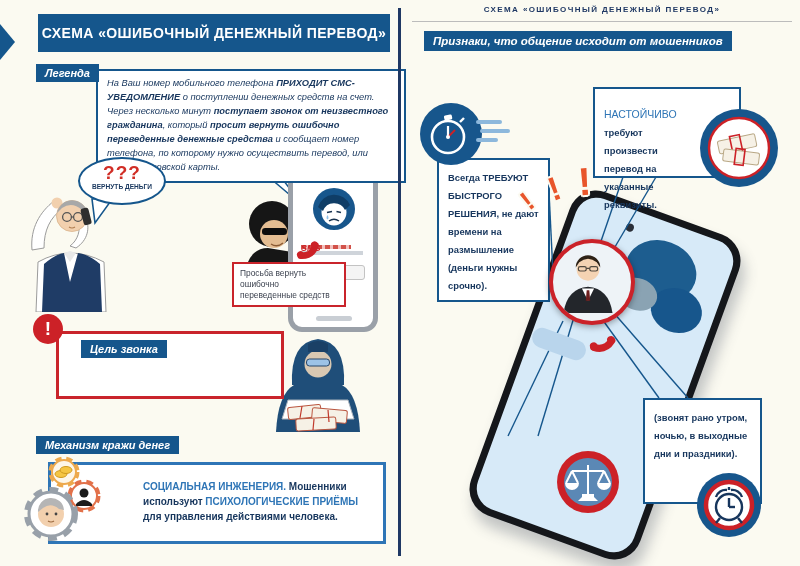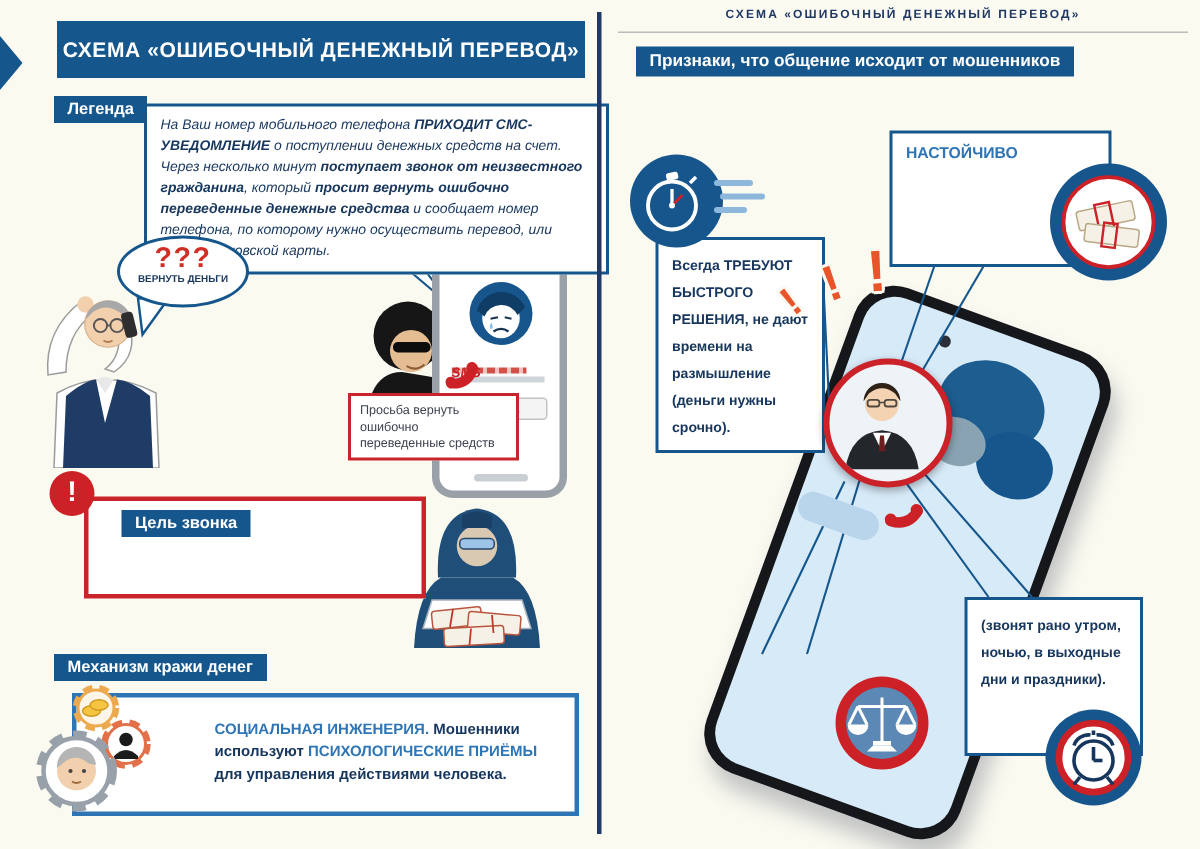--- a/index.html
+++ b/index.html
@@ -5,21 +5,21 @@
   html,body{margin:0;padding:0;}
   .page{position:relative;width:800px;height:566px;background:#fbfaf1;overflow:hidden;
         font-family:"Liberation Sans",sans-serif;color:#17365d;}
   .abs{position:absolute;}
   
   .corner-tri{left:0;top:24px;width:15px;height:36px;background:#15568c;
               clip-path:polygon(0 0,100% 50%,0 100%);z-index:3;}
   .l-title{left:38px;top:14px;width:352px;height:38px;background:#15568c;display:flex;
            align-items:center;justify-content:center;color:#fff;font-weight:bold;
            font-size:14px;letter-spacing:.4px;z-index:3;text-align:center;}
-  .tag{background:#15568c;color:#fff;font-weight:bold;font-size:11px;padding:3px 9px;z-index:4;}
+  .tag{background:#15568c;color:#fff;font-weight:bold;font-size:11px;padding:3px 9px;z-index:4;font-style:italic;}
   .l-legend-label{left:36px;top:64px;}
   .l-legend-box{left:96px;top:69px;width:288px;min-height:78px;background:#fff;
                 border:2px solid #15568c;padding:6px 9px;z-index:3;
                 font-size:9.3px;line-height:1.5;font-style:italic;color:#17365d;}
   .bold{font-weight:bold;}
   .bubble{left:78px;top:157px;width:84px;height:44px;background:#fff;border:2px solid #15568c;
           border-radius:50%;z-index:3;text-align:center;}
   .bubble .q{display:block;color:#d12e26;font-weight:bold;font-size:19px;line-height:1;margin-top:4px;letter-spacing:1px;}
   .bubble .c{display:block;font-weight:bold;font-size:6.6px;color:#17365d;margin-top:1px;}
   .old-man{left:26px;top:186px;z-index:2;}
@@ -54,21 +54,21 @@
   .blue-t{color:#2e75b6;}
   .gears{left:18px;top:452px;z-index:3;}
   
   .divider{left:398px;top:8px;width:3px;height:548px;background:#1f3864;z-index:5;}
   
   .r-header{left:410px;top:5px;width:384px;text-align:center;font-size:8px;font-weight:bold;
             letter-spacing:1.4px;color:#1f3864;z-index:3;}
   .r-header-line{left:412px;top:21px;width:380px;height:1px;background:#bcbcbc;z-index:3;}
   .r-title{left:424px;top:31px;font-size:11.5px;padding:4px 9px;z-index:4;}
   .callout{background:#fff;border:2px solid #15568c;padding:7px 9px;z-index:3;box-sizing:border-box;}
-  .co-head{color:#2e75b6;font-weight:bold;font-size:10.5px;display:block;margin-bottom:2px;}
+  .co-head{color:#2e75b6;font-weight:normal;font-size:10.5px;display:block;margin-bottom:2px;margin-top:12px;}
   .co-body{font-weight:bold;font-size:9.4px;line-height:1.35;color:#17365d;}
   .fast{left:437px;top:158px;width:113px;min-height:108px;}
   .insistent{left:593px;top:87px;width:148px;height:91px;padding-right:44px;}
   .threat{left:425px;top:436px;width:188px;min-height:74px;padding-right:38px;}
   .time{left:643px;top:398px;width:119px;min-height:106px;}
   .stopwatch{left:418px;top:98px;z-index:4;}
   .money-circle{left:699px;top:108px;z-index:4;}
   .scales{left:556px;top:450px;z-index:4;}
   .alarm{left:696px;top:472px;z-index:4;}
   .exc{position:absolute;color:#e8552b;font-weight:bold;z-index:4;
@@ -304,20 +304,21 @@
     <line x1="30" y1="39" x2="37" y2="32" stroke="#cc2127" stroke-width="1.8"></line>
     <circle cx="30" cy="39" r="2" fill="#fff"></circle>
   </svg>
 
   <div class="abs callout fast">
     <span class="co-body">Всегда </span><span class="co-body blue-t">ТРЕБУЮТ БЫСТРОГО РЕШЕНИЯ,</span><span class="co-body"> не дают времени на размышление (деньги нужны срочно).</span>
   </div>
 
   <div class="abs callout insistent">
     <span class="co-head">НАСТОЙЧИВО</span>
+    <span class="co-body">требуют произвести перевод на указанные реквизиты.</span>
   </div>
 
   <svg class="abs money-circle" width="80" height="80" viewBox="0 0 80 80">
     <circle cx="40" cy="40" r="39" fill="#17568c"></circle>
     <circle cx="40" cy="40" r="30" fill="#fff" stroke="#cc2127" stroke-width="2.5"></circle>
     <g transform="rotate(-12 40 40)">
       <rect x="20" y="29" width="38" height="13" rx="2" fill="#f6f1e6" stroke="#b9a886"></rect>
       <rect x="33" y="27" width="10" height="17" fill="none" stroke="#cc2127" stroke-width="1.6"></rect>
     </g>
     <g transform="rotate(7 42 50)">

